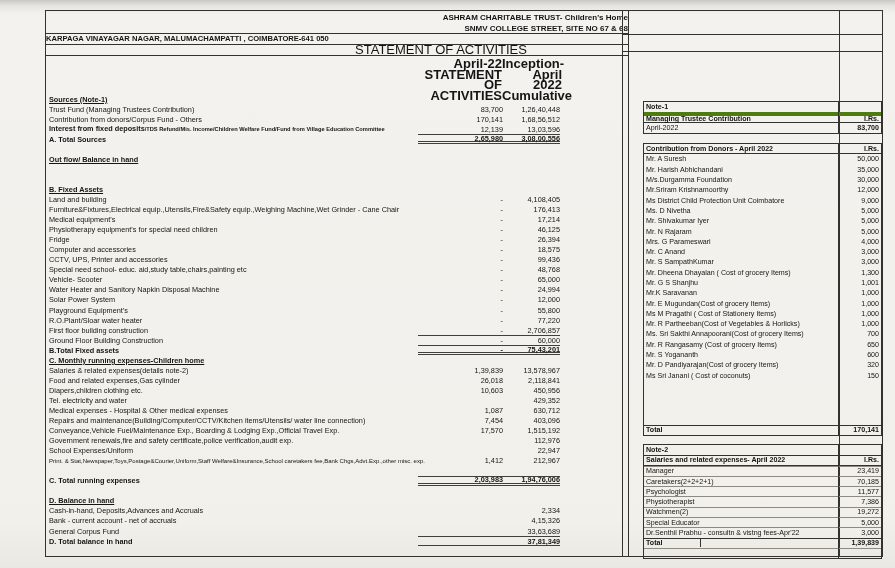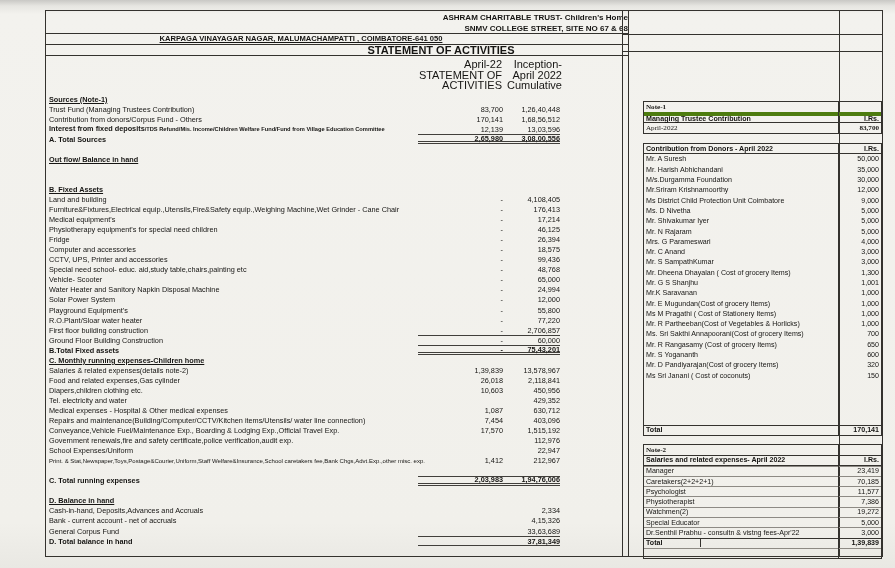--- a/index.html
+++ b/index.html
@@ -10,26 +10,26 @@
   }
   
   .ltable{
     position:absolute;left:45px;top:10px;width:584px;height:547px;
     border:1.5px solid #34322e;box-sizing:border-box;background:transparent;
   }
   .titlebox{height:23px;border-bottom:1.2px solid #34322e;text-align:right;
     font-weight:bold;font-size:8px;line-height:11px;padding-top:1px;box-sizing:border-box;}
   .addrrow{height:11px;border-bottom:1.2px solid #34322e;box-sizing:border-box;
     font-weight:bold;font-size:7.6px;line-height:10px;}
-  .addrrow .in{width:510px;text-align:center;text-decoration:underline;}
+  .addrrow .in{width:510px;}
   .stmtrow{height:11px;border-bottom:1.2px solid #34322e;box-sizing:border-box;
-    font-weight:bold;font-size:11px;line-height:10px;}
+    font-weight:normal;font-size:13px;line-height:10px;}
   .stmtrow .in{margin-left:295px;width:200px;text-align:center;}
   .colheads{display:flex;height:38px;padding-top:3px;box-sizing:border-box;
-    font-weight:normal;font-size:11px;line-height:10.5px;}
+    font-weight:bold;font-size:13px;line-height:10.5px;}
   .colheads .fill{flex:1;}
   .colheads .h1{width:88px;text-align:right;}
   .colheads .h2{width:60px;text-align:right;}
   .colheads .endsp{width:66px;}
   
   .srow{display:flex;height:10.06px;align-items:center;font-size:7.3px;line-height:9px;}
   .lab{flex:1;padding-left:3px;white-space:nowrap;overflow:visible;min-width:0;}
   .lab .sub{font-size:5.7px;font-weight:bold;}
   .small .labtext{font-size:6px;}
   .sec .labtext{font-weight:bold;text-decoration:underline;}
@@ -51,21 +51,21 @@
   }
   .rp-vline{position:absolute;left:216px;top:0;bottom:0;border-left:1.2px solid #34322e;}
   .rp-hline{position:absolute;left:0;right:0;border-top:1.2px solid #34322e;}
   .nbox{position:absolute;left:20px;width:239px;border:1.2px solid #34322e;box-sizing:border-box;
     display:flex;flex-direction:column;font-size:7.1px;}
   .nbox::after{content:'';position:absolute;top:0;bottom:0;left:194px;border-left:1px solid #34322e;}
   .nrow{display:flex;height:10.3px;align-items:center;flex:0 0 auto;box-sizing:border-box;}
   .nrow .nl{width:195px;padding-left:2px;white-space:nowrap;overflow:visible;}
   .nrow .na{flex:1;text-align:right;padding-right:2px;}
   .nrow.nhead{font-weight:bold;border-bottom:1px solid #34322e;}
-  .nrow.nbold{font-weight:bold;font-family:Liberation Serif, serif;}
+  .nrow.nbold{font-weight:bold;}
   .nrow.ntotal{font-weight:bold;border-top:1.2px solid #34322e;}
   .nrow.nsep{border-top:1px solid #8d8a84;}
   .nspacer{flex:1;}
   .tdiv{display:inline-block;width:54px;}
 </style>
 </head>
 <body>
 
 <div class="ltable">
   <div class="titlebox">

